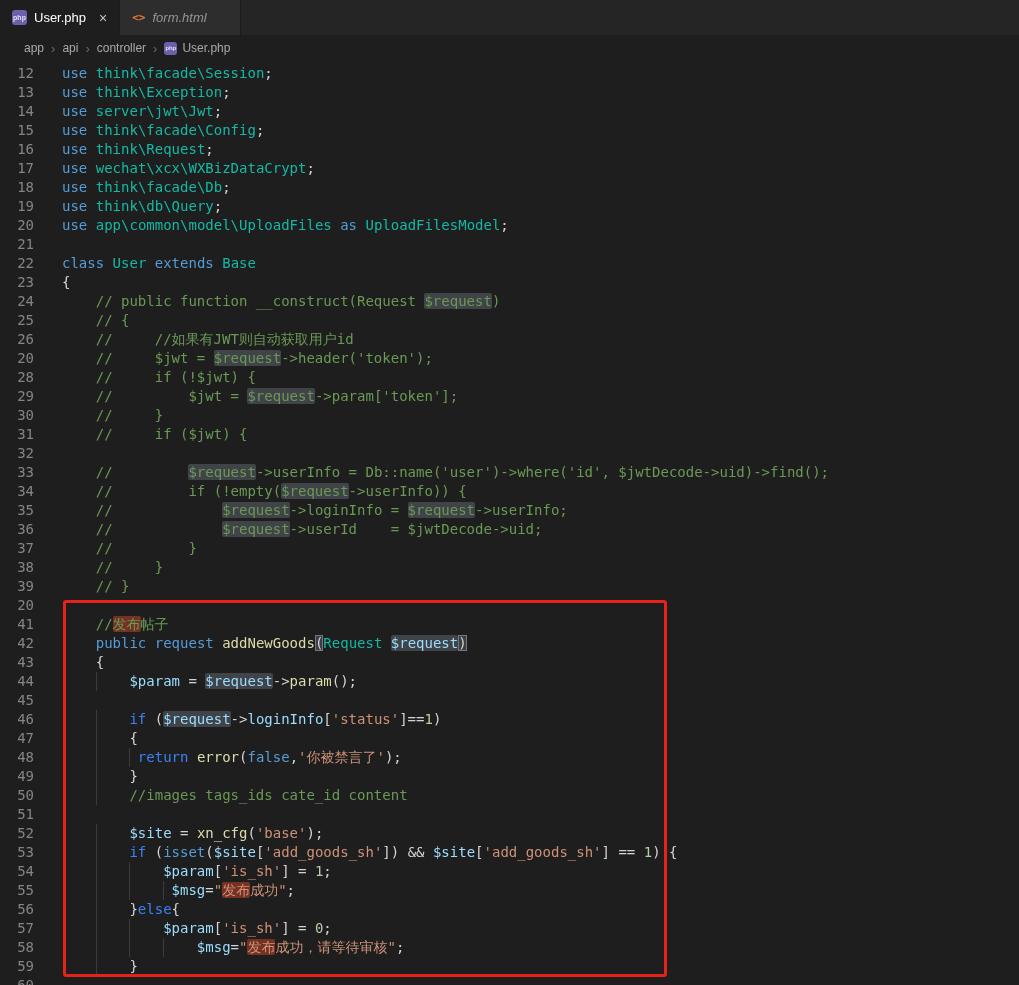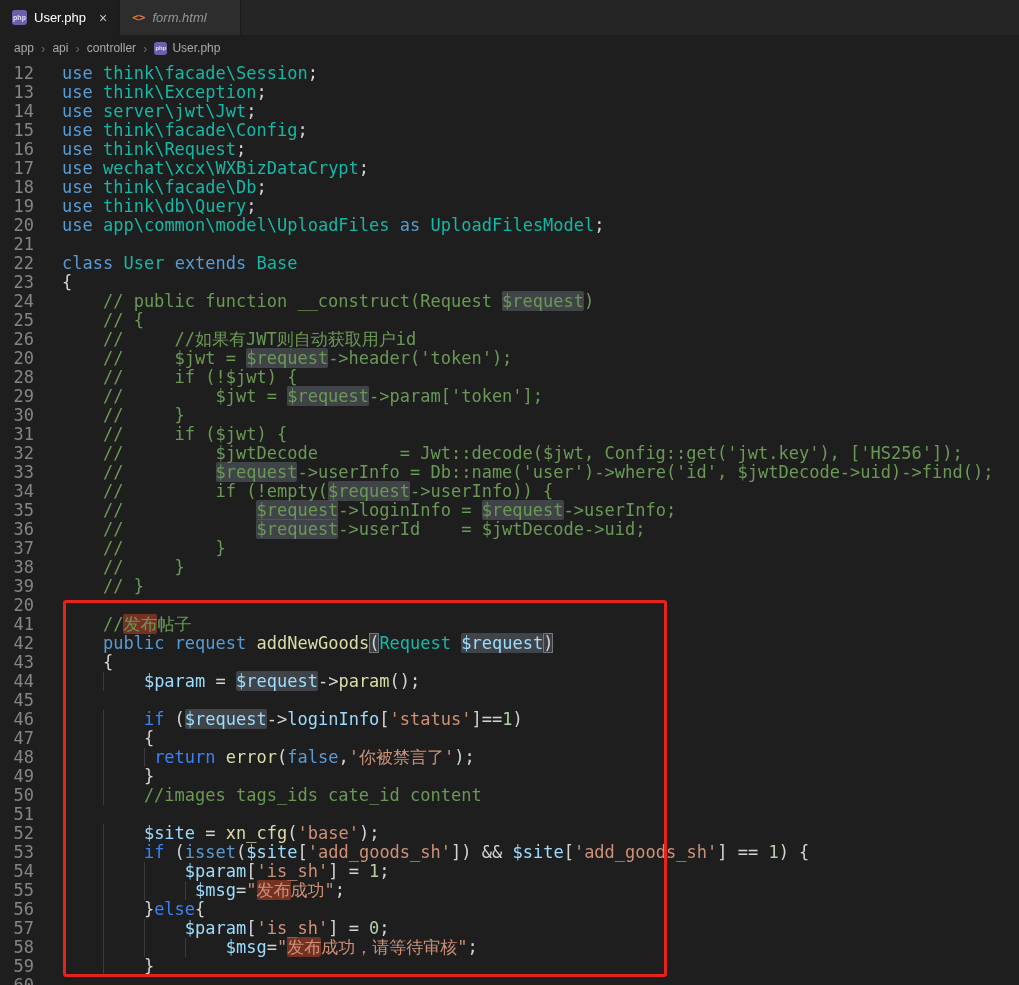--- a/index.html
+++ b/index.html
@@ -10,28 +10,28 @@
   .tabbar { height:35px; background:#252526; display:flex; align-items:stretch; }
   .tab { display:flex; align-items:center; gap:7px; padding:0 12px; font-family:"Liberation Sans",sans-serif; font-size:13px; color:#969696; background:#2d2d2d; border-right:1px solid #1b1b1b; cursor:pointer; }
   .tab.active { background:#1e1e1e; color:#ffffff; }
   .tab.preview .tab-label { font-style:italic; }
   .php-badge { width:15px; height:15px; border-radius:3px; background:#6d5fa9; color:#e6e0f8; font-size:7px; font-weight:bold; display:flex; align-items:center; justify-content:center; letter-spacing:0; }
   .html-badge { color:#e37933; font-size:11px; font-weight:bold; font-family:"DejaVu Sans Mono",monospace; }
   .close-btn { color:#c5c5c5; font-size:14px; margin-left:6px; line-height:1; }
   .tab:not(.active) .close-btn { visibility:hidden; }
 
   
-  .breadcrumbs { height:26px; background:#1e1e1e; display:flex; align-items:center; padding-left:14px; gap:7px; font-family:"Liberation Sans",sans-serif; font-size:12px; color:#a9a9a9; }
+  .breadcrumbs { height:26px; background:#1e1e1e; display:flex; align-items:center; padding-left:24px; gap:7px; font-family:"Liberation Sans",sans-serif; font-size:12px; color:#a9a9a9; }
   .crumb { display:flex; align-items:center; gap:5px; cursor:pointer; }
   .crumb-sep { color:#6a6a6a; font-size:13px; }
   .breadcrumbs .php-badge { width:13px; height:13px; font-size:6px; }
 
   
   .editor { position:relative; padding-top:3px; height:calc(985px - 61px); overflow:hidden; }
-  .line { display:flex; height:19px; line-height:19px; font-size:17px; }
+  .line { display:flex; height:19px; line-height:19px; font-size:14px; }
   .ln { width:34px; min-width:34px; text-align:right; color:#858585; margin-right:28px; user-select:none; }
   .lt { white-space:pre; position:relative; color:#d4d4d4; }
   .guide { position:absolute; top:0; height:19px; width:1px; background:#3b3b3b; }
 
   
   .k  { color:#569CD6; }
   .ct { color:#3b82f6; }
   .c  { color:#14b8a6; }
   .f  { color:#DCDCAA; }
   .v  { color:#9CDCFE; }
@@ -153,21 +153,20 @@
       <div class="line">
         <span class="ln">30</span>
         <span class="lt"><span class="m">    //     }</span></span>
       </div>
       <div class="line">
         <span class="ln">31</span>
         <span class="lt"><span class="m">    //     if ($jwt) {</span></span>
       </div>
       <div class="line">
         <span class="ln">32</span>
-        <span class="lt"><span class="m">    //         $jwtDecode        = Jwt::decode($jwt, Config::get('jwt.key'), ['HS256']);</span></span>
       </div>
       <div class="line">
         <span class="ln">33</span>
         <span class="lt"><span class="m">    //         </span><span class="m hw">$request</span><span class="m">-&gt;userInfo = Db::name('user')-&gt;where('id', $jwtDecode-&gt;uid)-&gt;find();</span></span>
       </div>
       <div class="line">
         <span class="ln">34</span>
         <span class="lt"><span class="m">    //         if (!empty(</span><span class="m hw">$request</span><span class="m">-&gt;userInfo)) {</span></span>
       </div>
       <div class="line">

